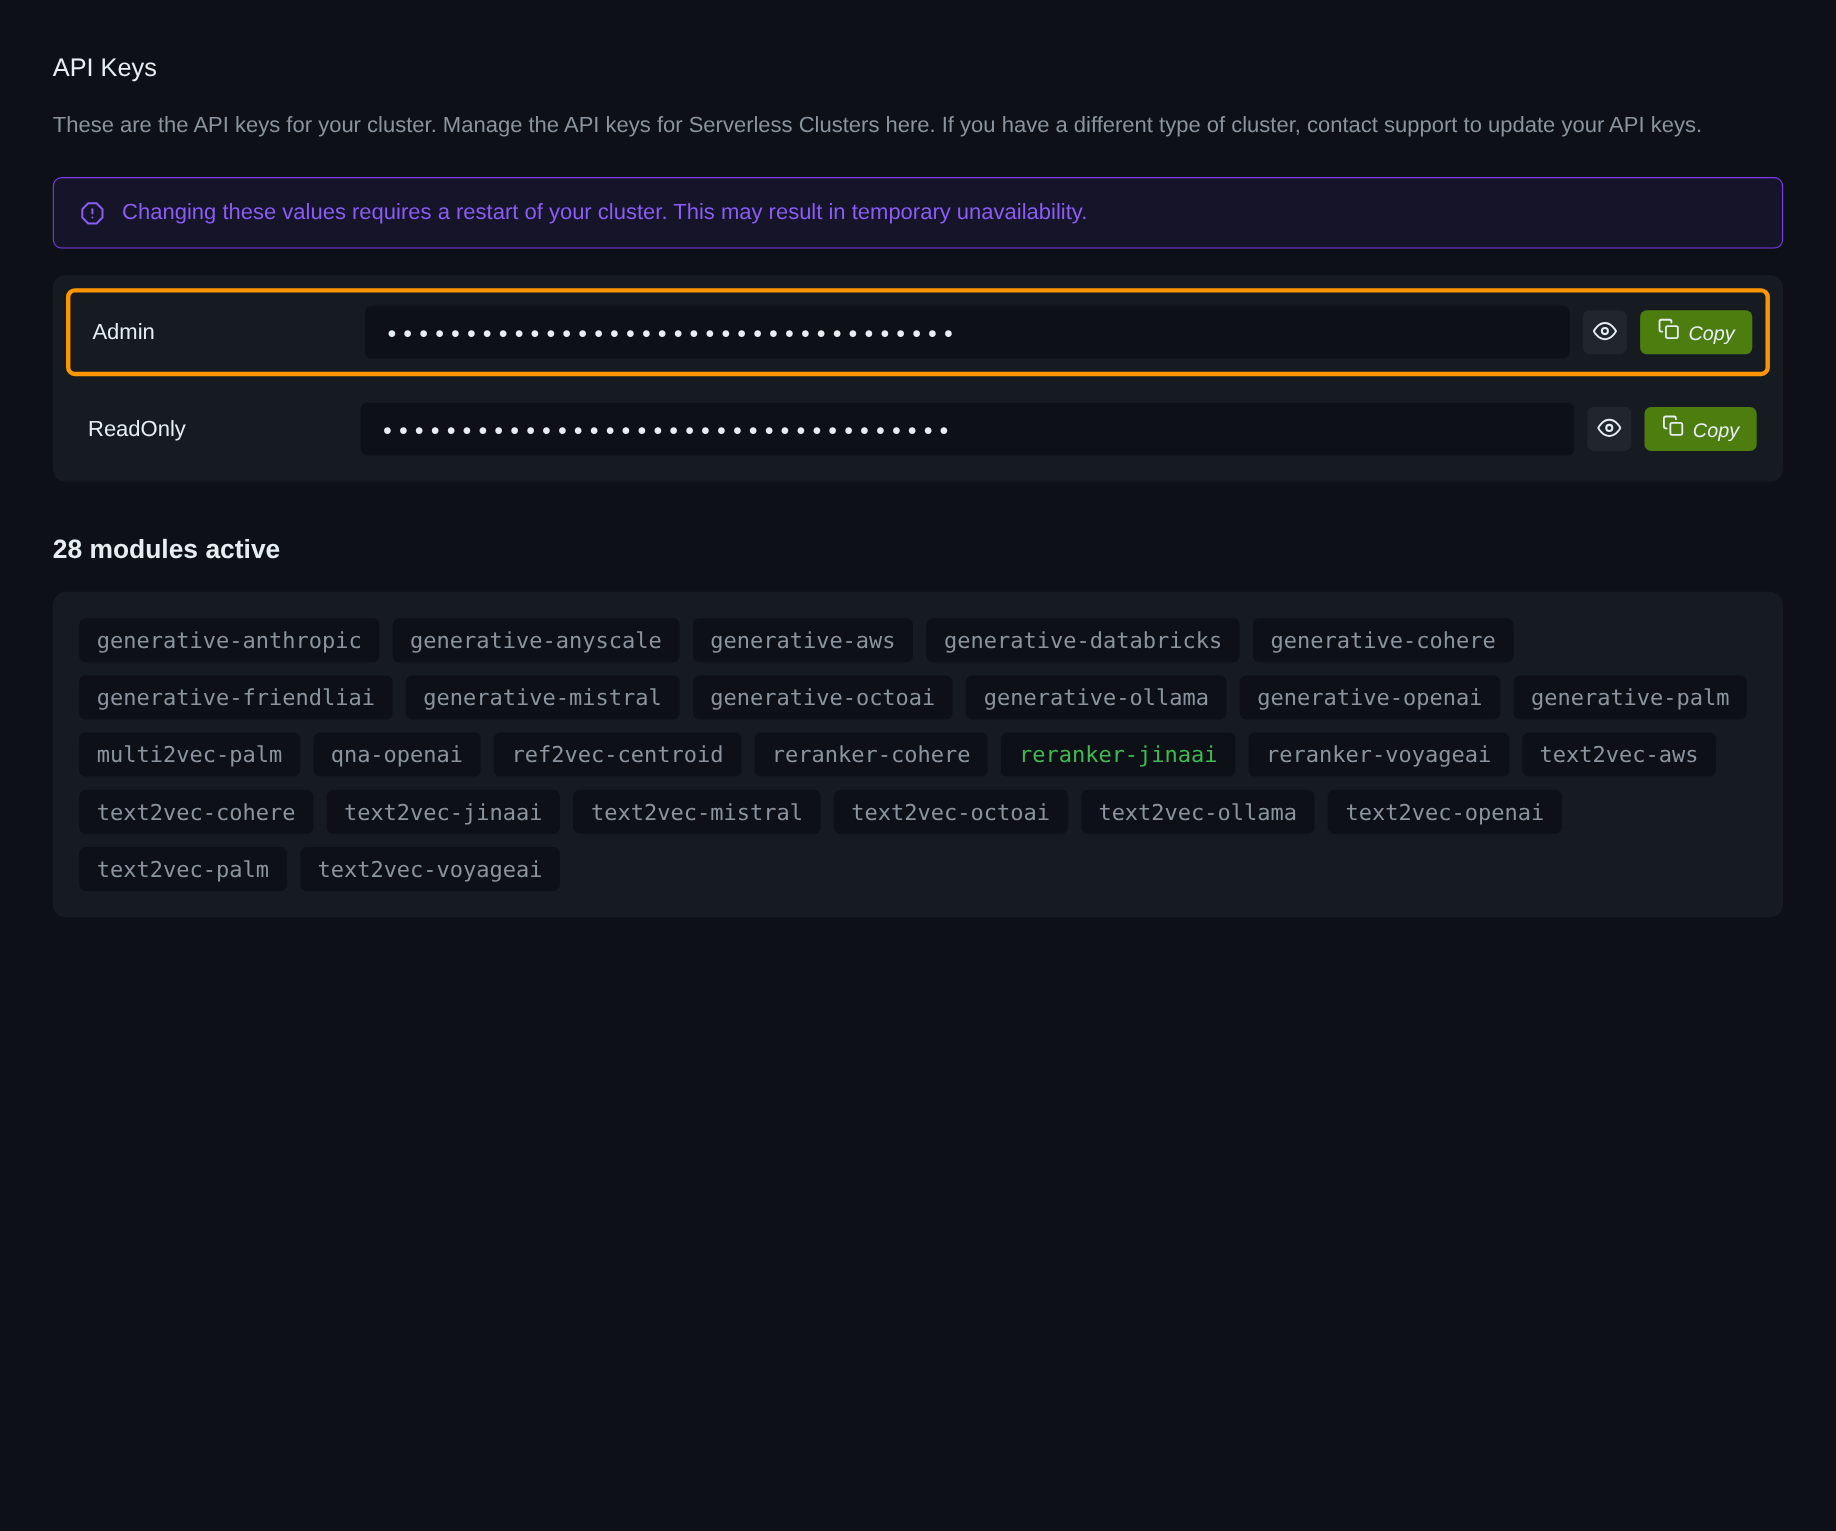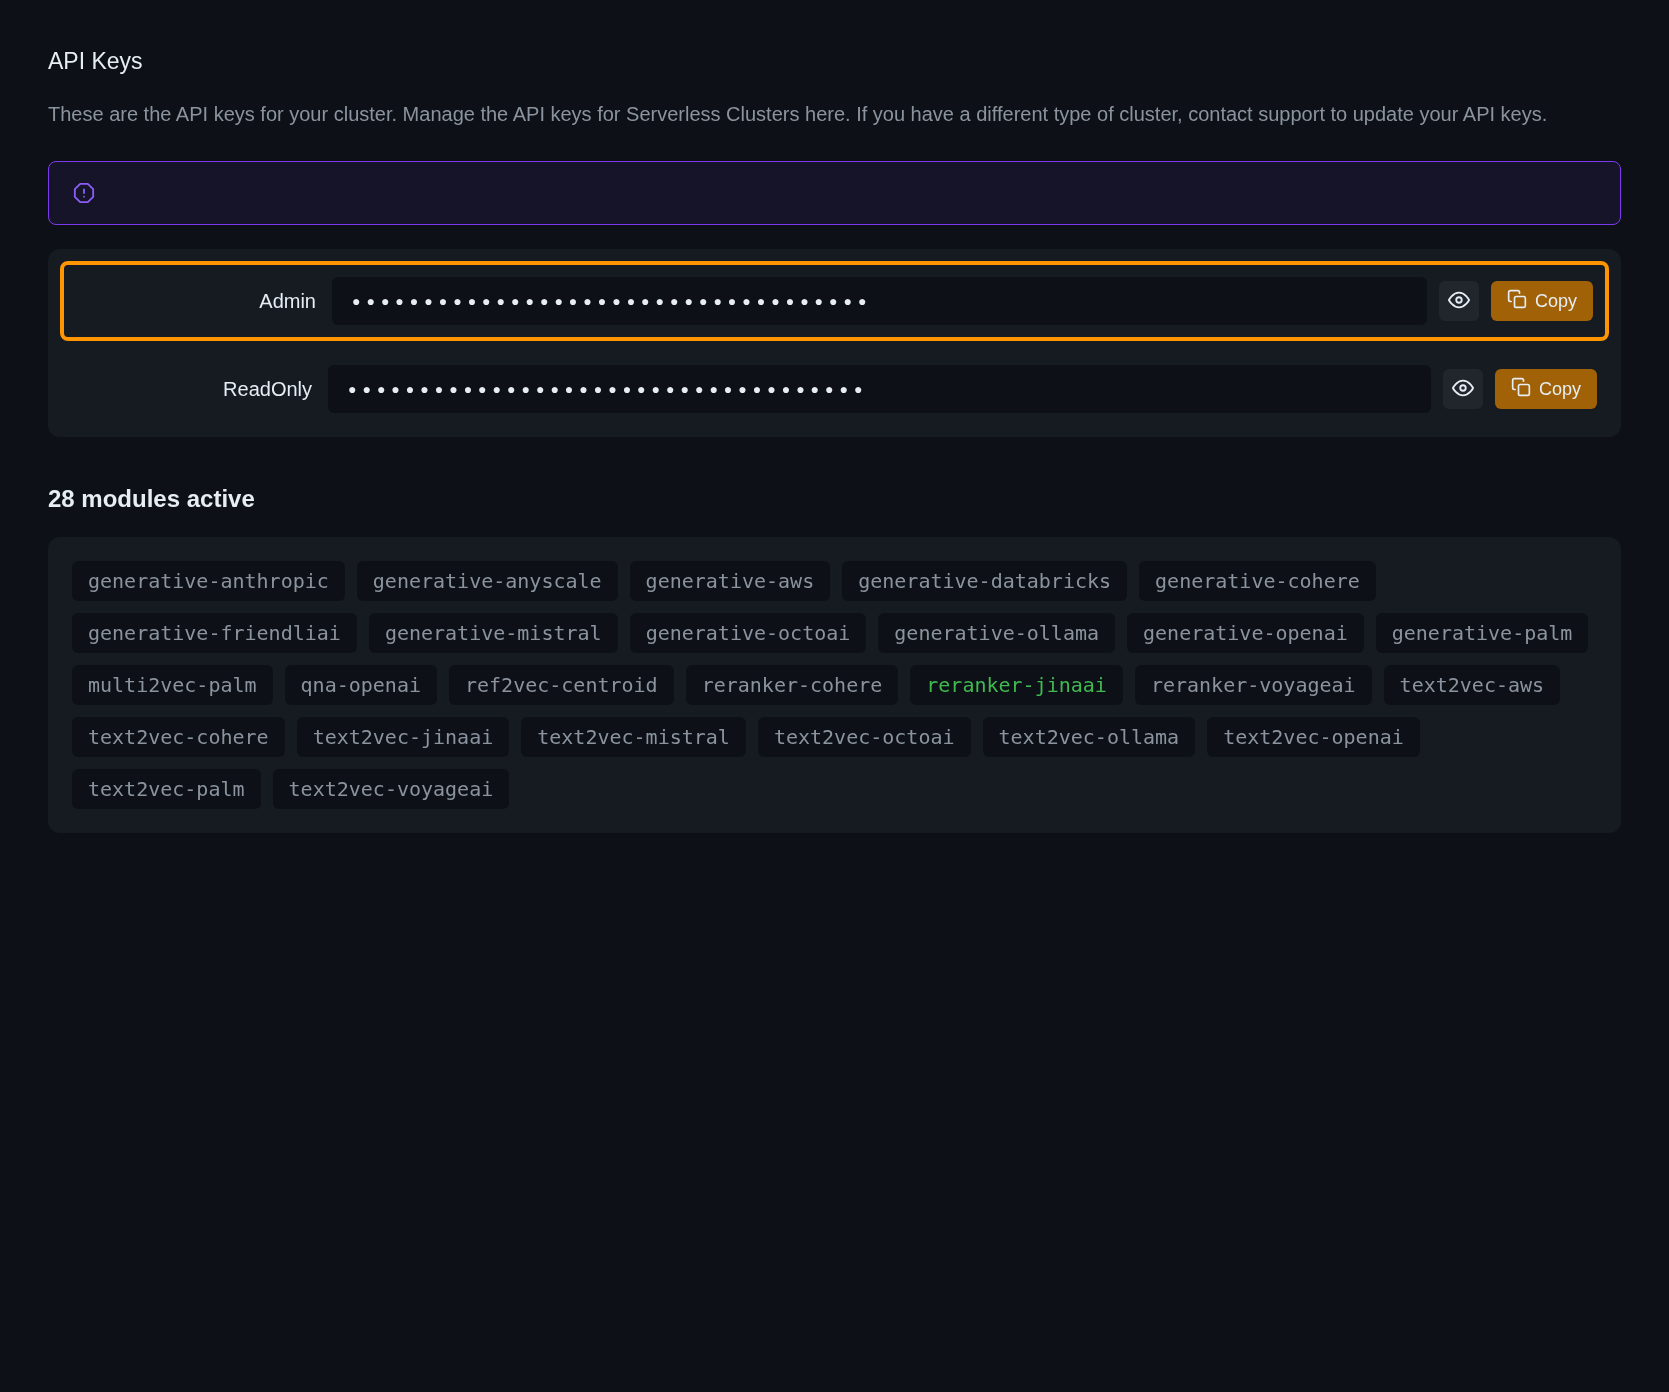--- a/index.html
+++ b/index.html
@@ -71,21 +71,20 @@
     .api-key-row.highlighted {
       border: 4px solid #ff9500;
     }
     
     .api-key-label {
       width: 240px;
       flex-shrink: 0;
       font-size: 20px;
       color: #e6edf3;
       padding-left: 8px;
-      text-align: right;
     }
     
     .api-key-field-wrapper {
       flex: 1;
       display: flex;
       align-items: center;
       gap: 12px;
     }
     
     .api-key-field {
@@ -108,31 +107,32 @@
       border-radius: 6px;
       cursor: pointer;
       display: inline-flex;
       align-items: center;
       justify-content: center;
       width: 40px;
       height: 40px;
     }
     
     .copy-button {
-      background-color: #a16207;
+      background-color: #4d7c0f;
       border: none;
       color: #e6edf3;
       padding: 8px 16px;
       border-radius: 6px;
       cursor: pointer;
       display: inline-flex;
-      align-items: center;
+      align-items: flex-end;
       gap: 8px;
       font-size: 18px;
       height: 40px;
+      font-style: italic;
     }
     
     .modules-heading {
       font-size: 24px;
       font-weight: 700;
       color: #e6edf3;
       margin-bottom: 24px;
     }
     
     .modules-container {
@@ -172,20 +172,21 @@
   <h2 class="section-heading">API Keys</h2>
 
   <p class="section-description">These are the API keys for your cluster. Manage the API keys for Serverless Clusters here. If you have a different type of cluster, contact support to update your API keys.</p>
 
   <div class="alert-banner">
     <svg class="alert-icon" viewBox="0 0 24 24" fill="none" stroke="currentColor" stroke-width="2" stroke-linecap="round" stroke-linejoin="round">
       <polygon points="7.86 2 16.14 2 22 7.86 22 16.14 16.14 22 7.86 22 2 16.14 2 7.86 7.86 2"></polygon>
       <line x1="12" y1="8" x2="12" y2="12"></line>
       <line x1="12" y1="16" x2="12.01" y2="16"></line>
     </svg>
+    <span class="alert-text">Changing these values requires a restart of your cluster. This may result in temporary unavailability.</span>
   </div>
 
   <div class="api-keys-container" id="api-keys-container">
 
   <div class="api-key-row highlighted">
         <div class="api-key-label">Admin</div>
         <div class="api-key-field-wrapper">
           <div class="api-key-field">●●●●●●●●●●●●●●●●●●●●●●●●●●●●●●●●●●●●</div>
           <button class="icon-button">
             <span><svg width="22" height="22" viewBox="0 0 24 24" fill="none" stroke="currentColor" stroke-width="2" stroke-linecap="round" stroke-linejoin="round">

